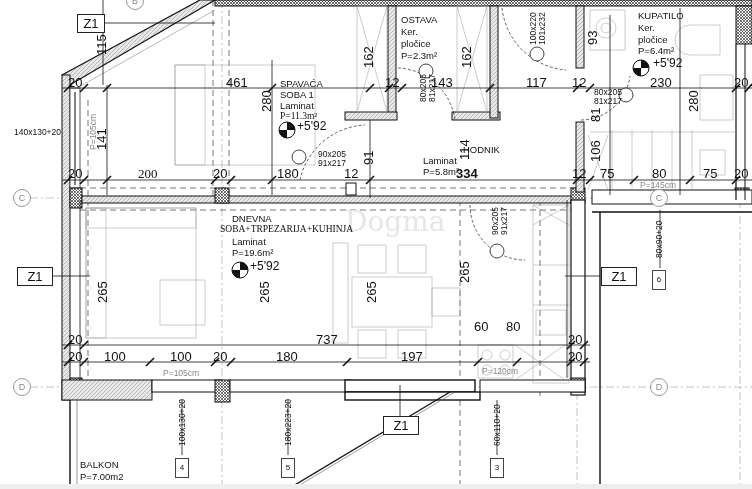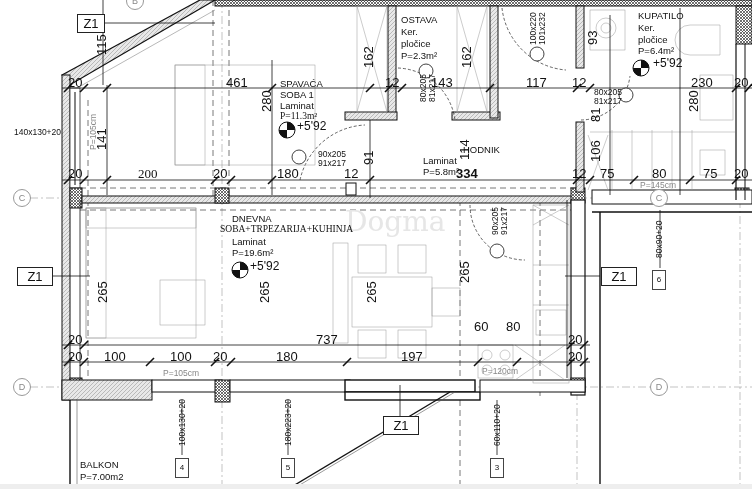--- a/index.html
+++ b/index.html
@@ -323,21 +323,21 @@
   
   <div class="smallv" style="left:88px;top:150px;color:#888;">P=105cm</div>
   <div class="small" style="left:163px;top:368px;">P=105cm</div>
   <div class="small" style="left:640px;top:180px;">P=145cm</div>
   <div class="small" style="left:482px;top:366px;">P=120cm</div>
 
   
   <div class="dim" style="left:226px;top:76px;text-align:right;">461</div>
   <div class="dim" style="left:431px;top:76px;">143</div>
   <div class="dim" style="left:526px;top:76px;">117</div>
-  <div class="dim" style="left:650px;top:76px;margin-left:41px;">230</div>
+  <div class="dim" style="left:650px;top:76px;">230</div>
   <div class="dim" style="left:138px;top:167px;font-family:Liberation Serif, serif;">200</div>
   <div class="dim" style="left:277px;top:167px;">180</div>
   <div class="dim" style="left:456px;top:167px;font-weight:bold;">334</div>
   <div class="dim" style="left:600px;top:167px;">75</div>
   <div class="dim" style="left:652px;top:167px;">80</div>
   <div class="dim" style="left:703px;top:167px;">75</div>
   <div class="dim" style="left:316px;top:333px;">737</div>
   <div class="dim" style="left:474px;top:320px;">60</div>
   <div class="dim" style="left:506px;top:320px;">80</div>
   <div class="dim" style="left:104px;top:350px;">100</div>

